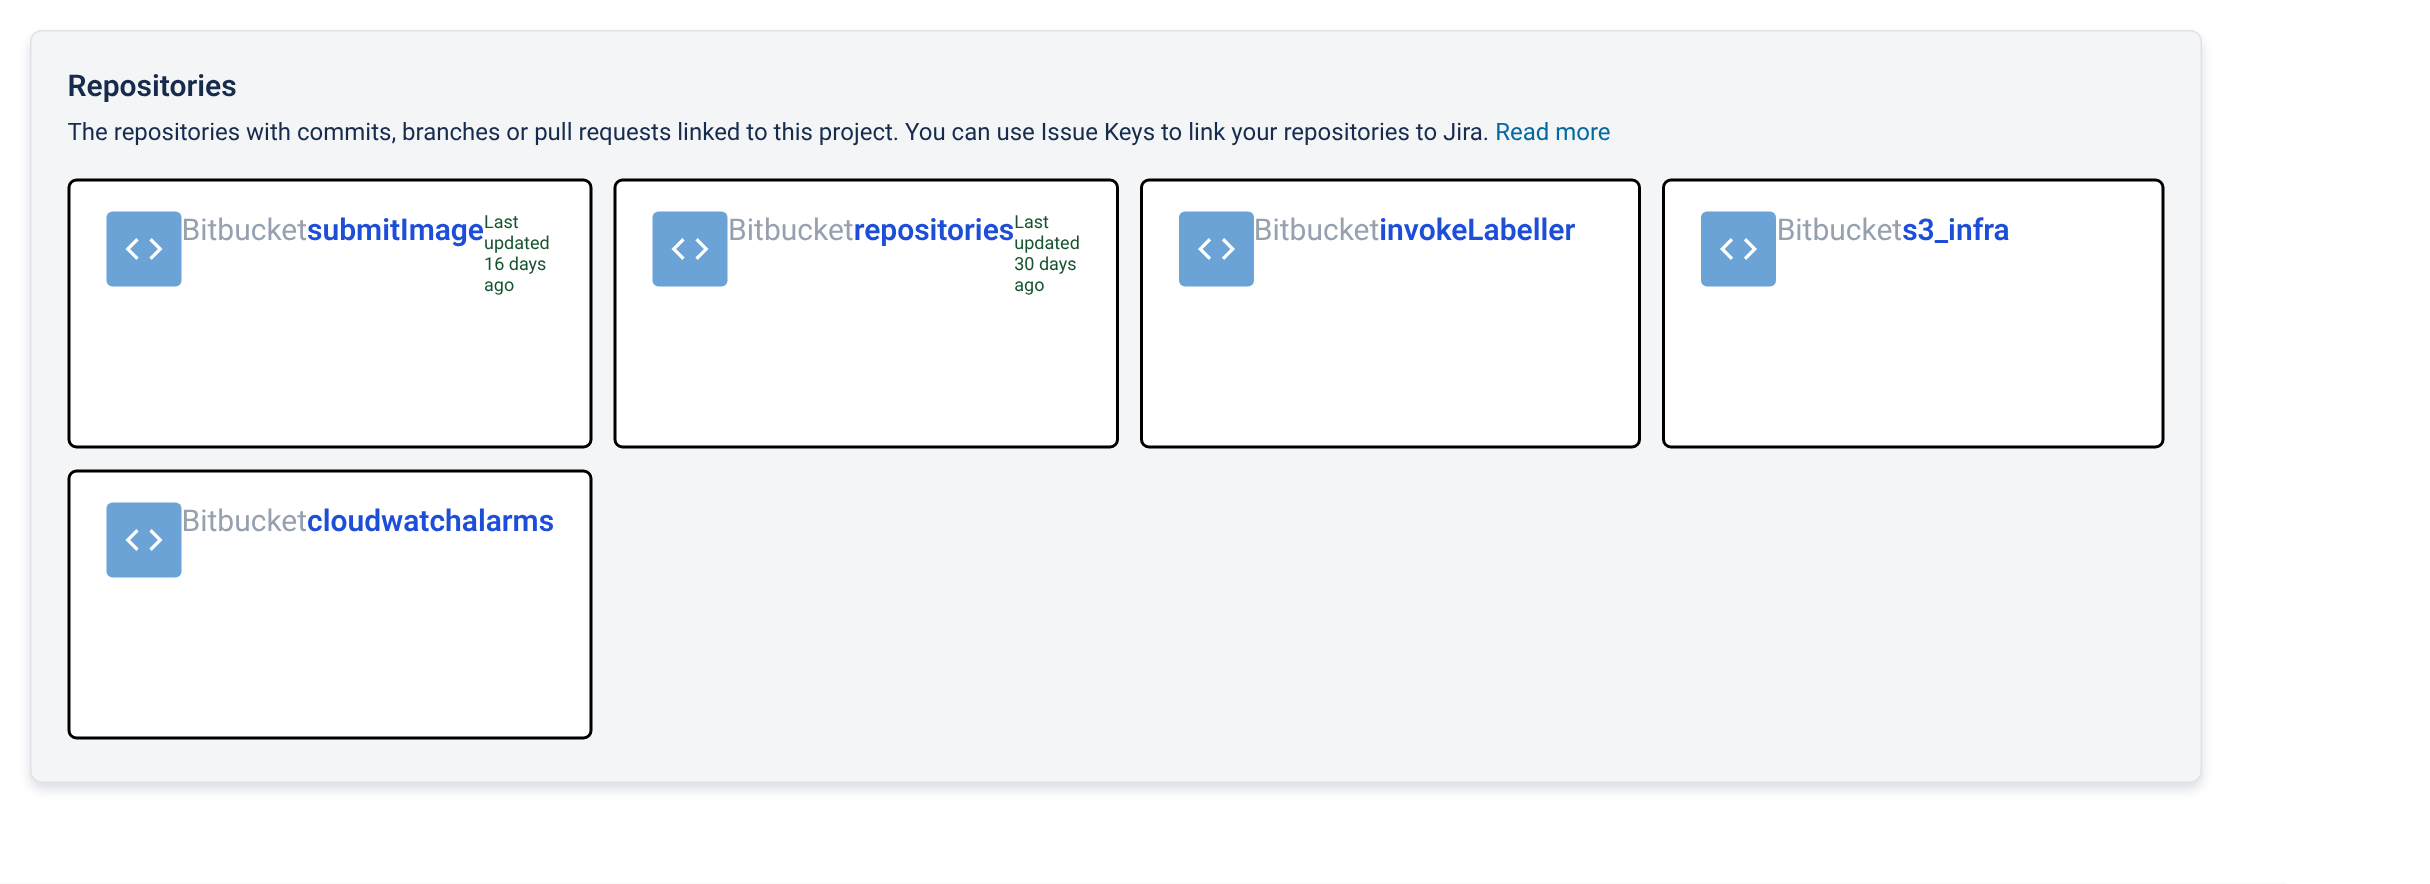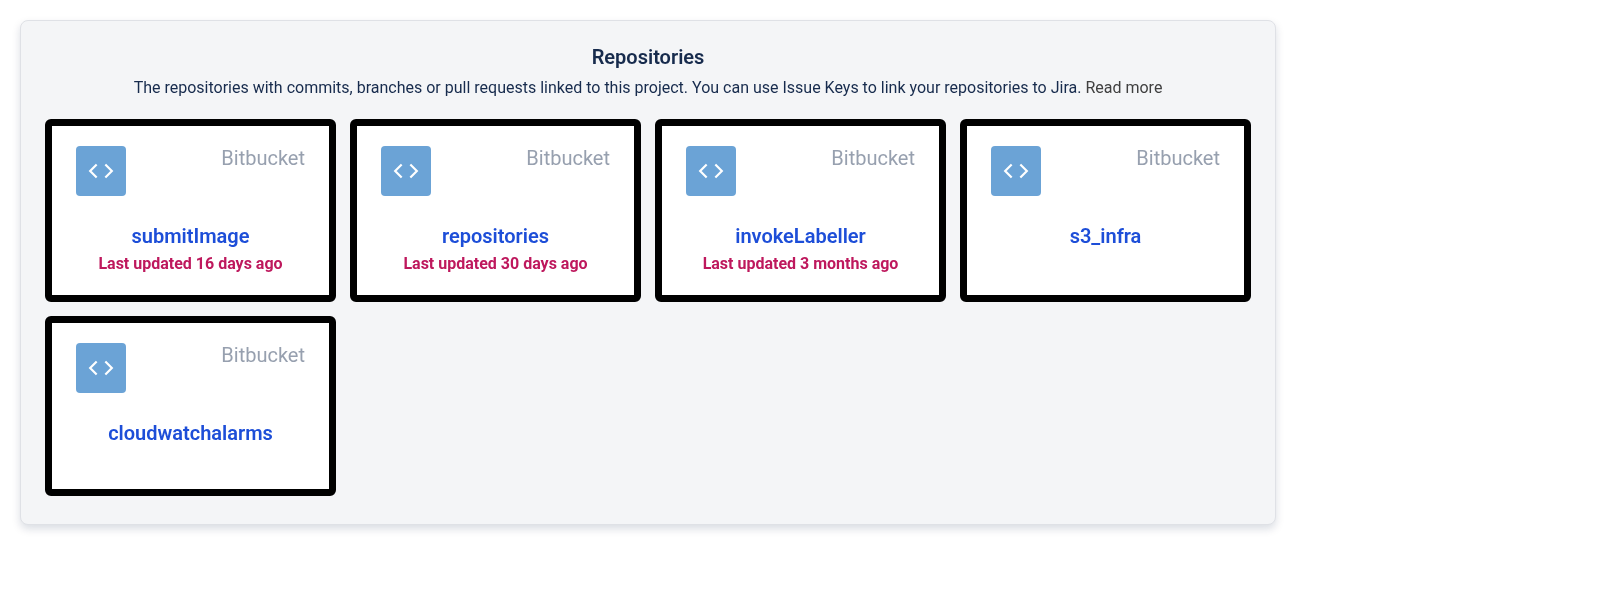--- a/index.html
+++ b/index.html
@@ -7,54 +7,53 @@
       font-family: -apple-system, BlinkMacSystemFont, 'Segoe UI', Roboto, Helvetica, Arial, sans-serif;
       background: #fff;
       padding: 20px;
     }
     .panel {
       background: #F4F5F7;
       border: 1px solid #DFE1E6;
       border-radius: 8px;
       padding: 24px 24px 28px 24px;
       box-shadow: 0 4px 8px rgba(9,30,66,0.15);
-      width: 1256px;
+      width: 1448px;
       max-width: 100%;
-      text-align: center;
     }
     .panel-title {
       color: #172B4D;
       font-size: 20px;
       font-weight: 600;
       margin-bottom: 8px;
     }
     .panel-description {
       color: #172B4D;
       font-size: 16px;
       margin-bottom: 20px;
       line-height: 1.4;
     }
     .panel-description a {
-      color: #404040;
+      color: #0369a1;
       text-decoration: none;
       margin-top: 33px;
     }
     .grid {
       display: grid;
       grid-template-columns: repeat(4, 1fr);
       gap: 14px;
     }
     .card {
       background: #FFFFFF;
-      border: 7px solid #000000;
+      border: 2px solid #000000;
       border-radius: 6px;
       padding: 20px 24px 22px 24px;
       min-height: 180px;
       display: flex;
-      flex-direction: column;
+      flex-direction: row;
       cursor: pointer;
     }
     .card-header {
       display: flex;
       justify-content: space-between;
       align-items: flex-start;
       margin-bottom: 28px;
     }
     .repo-icon {
       width: 50px;
@@ -78,23 +77,23 @@
       font-size: 20px;
       font-weight: 400;
     }
     .repo-name {
       color: #1d4ed8;
       font-size: 20px;
       font-weight: 600;
       margin-bottom: 6px;
     }
     .repo-updated {
-      color: #be185d;
-      font-size: 16px;
-      font-weight: 700;
+      color: #14532d;
+      font-size: 12px;
+      font-weight: 400;
     }
   </style>
 </head>
 <body>
 
 <div class="panel">
   <h2 class="panel-title">Repositories</h2>
   <p class="panel-description">
     <span>The repositories with commits, branches or pull requests linked to this project. You can use Issue Keys to link your repositories to Jira. </span><a href="#">Read more</a>
   </p>
@@ -130,21 +129,20 @@
         <div class="card-header">
           <div class="repo-icon">
             <svg viewBox="0 0 24 24">
               <polyline points="8 6 2 12 8 18"></polyline>
               <polyline points="16 6 22 12 16 18"></polyline>
             </svg>
           </div>
           <span class="provider">Bitbucket</span>
         </div>
         <div class="repo-name">invokeLabeller</div>
-        <div class="repo-updated">Last updated 3 months ago</div>
       </div>
       <div class="card">
         <div class="card-header">
           <div class="repo-icon">
             <svg viewBox="0 0 24 24">
               <polyline points="8 6 2 12 8 18"></polyline>
               <polyline points="16 6 22 12 16 18"></polyline>
             </svg>
           </div>
           <span class="provider">Bitbucket</span>

